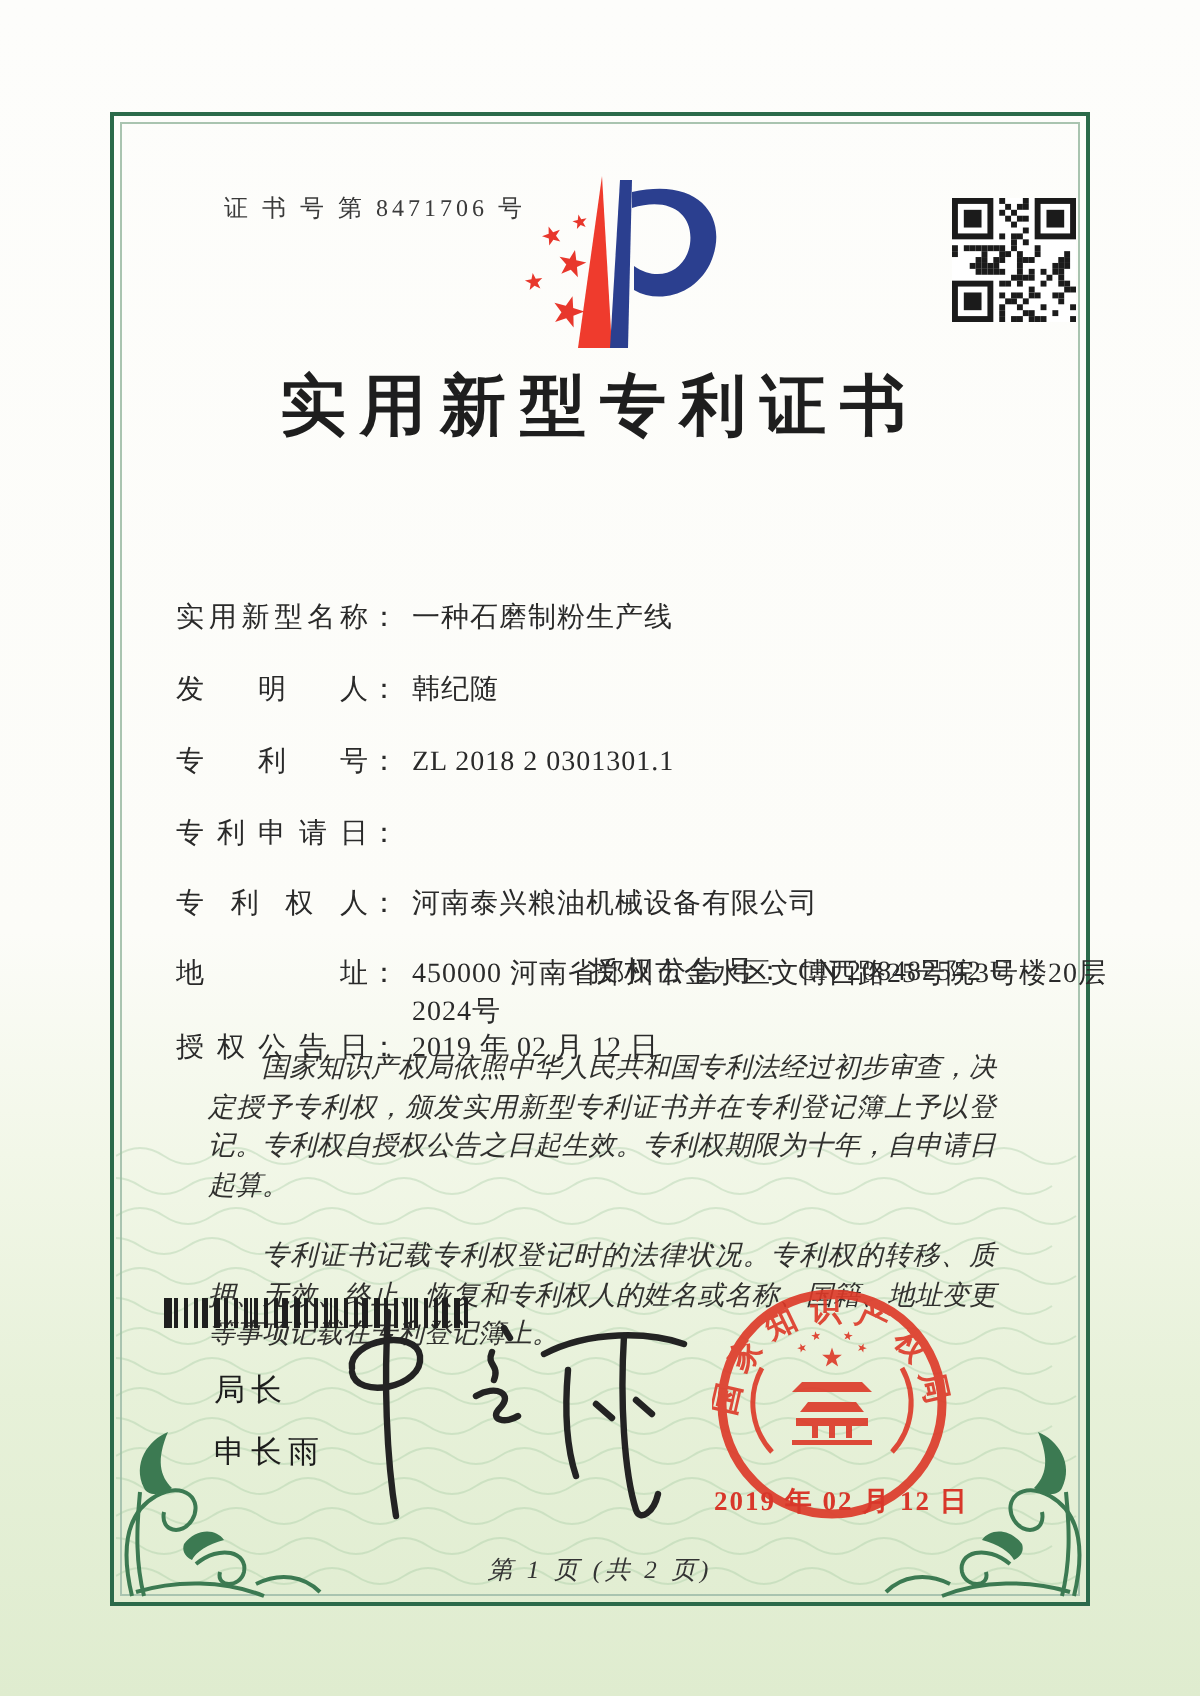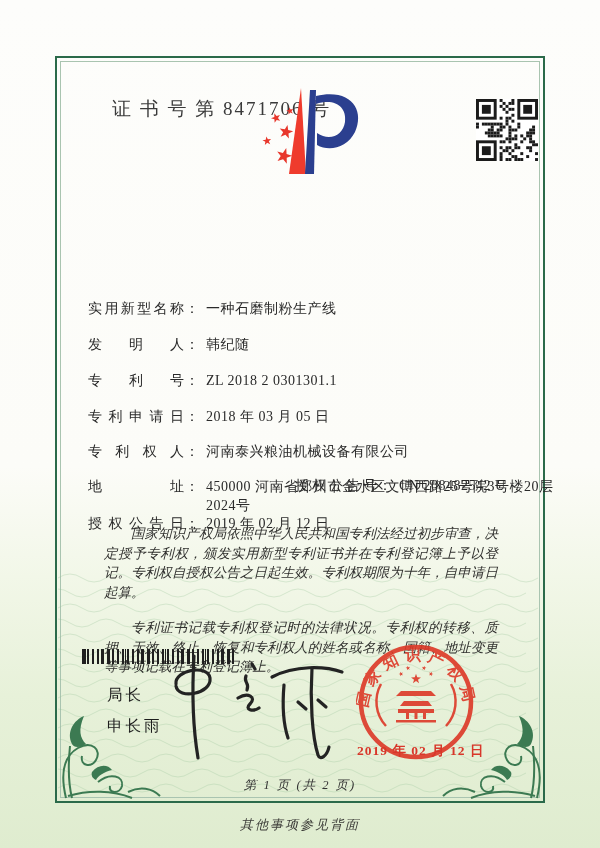--- a/index.html
+++ b/index.html
@@ -1,21 +1,21 @@
 <!DOCTYPE html>
 <html><head>
 <meta charset="utf-8">
 <style>
   html,body{margin:0;padding:0;}
   body{width:600px;height:848px;font-family:"Liberation Serif","DejaVu Serif",serif;}
   .page{position:relative;width:600px;height:848px;overflow:hidden;
     background:linear-gradient(180deg,#fdfdfb 0%,#fcfcf8 55%,#f2f7e8 68%,#e7f1d9 82%,#dfeccf 100%);}
   .frame{position:absolute;left:55px;top:56px;width:486px;height:743px;border:2px solid #2b6a4a;}
   .frame-inner{position:absolute;left:3px;top:3px;right:3px;bottom:3px;border:1px solid #a9c4b0;}
-  .cert-no{position:absolute;left:112px;top:96px;font-size:19px;letter-spacing:2px;color:#3a3a3a;}
+  .cert-no{position:absolute;left:112px;top:96px;font-size:12px;letter-spacing:2px;color:#3a3a3a;}
   .logo{position:absolute;left:253px;top:84px;}
   .qr{position:absolute;left:476px;top:99px;}
   .title{position:absolute;left:55px;top:181px;width:490px;text-align:center;
     font-size:33px;font-weight:700;letter-spacing:7px;color:#1e1e1e;}
   .row{position:absolute;left:88px;display:flex;align-items:baseline;font-size:14px;color:#2a2a2a;}
   .lbl{display:inline-block;width:96px;text-align:justify;text-align-last:justify;margin-top:38px;}
   .colon{margin:0 7px 0 1px;}
   .val{letter-spacing:.5px;text-align:center;}
   .val-wrap{width:372px;line-height:19px;letter-spacing:.5px;}
   .row2{position:absolute;left:295px;display:flex;align-items:baseline;font-size:14px;color:#2a2a2a;}
@@ -198,40 +198,40 @@
       <rect x="1" y="1" width="5" height="5" fill="#fff"></rect>
       <rect x="2" y="2" width="3" height="3" fill="#1b1b1b"></rect>
       <rect x="14" y="0" width="7" height="7" fill="#1b1b1b"></rect>
       <rect x="15" y="1" width="5" height="5" fill="#fff"></rect>
       <rect x="16" y="2" width="3" height="3" fill="#1b1b1b"></rect>
       <rect x="0" y="14" width="7" height="7" fill="#1b1b1b"></rect>
       <rect x="1" y="15" width="5" height="5" fill="#fff"></rect>
       <rect x="2" y="16" width="3" height="3" fill="#1b1b1b"></rect>
     </svg>
 
+  <div class="title">实用新型专利证书</div>
 
   <div class="row" style="top:262px">
     <span class="lbl">实用新型名称</span>
     <span class="colon">：</span>
     <span class="val">一种石磨制粉生产线</span>
   </div>
   <div class="row" style="top:298px">
     <span class="lbl">发明人</span>
     <span class="colon">：</span>
     <span class="val">韩纪随</span>
   </div>
   <div class="row" style="top:334px">
     <span class="lbl">专利号</span>
     <span class="colon">：</span>
     <span class="val">ZL 2018 2 0301301.1</span>
   </div>
   <div class="row" style="top:370px">
     <span class="lbl">专利申请日</span>
     <span class="colon">：</span>
-    <span class="val">2018 年 03 月 05 日</span>
   </div>
   <div class="row" style="top:405px">
     <span class="lbl">专利权人</span>
     <span class="colon">：</span>
     <span class="val">河南泰兴粮油机械设备有限公司</span>
   </div>
   <div class="row" style="top:440px">
     <span class="lbl">地址</span>
     <span class="colon">：</span>
     <span class="val-wrap">450000 河南省郑州市金水区文博西路25号院3号楼20层2024号</span>
@@ -322,15 +322,14 @@
       <path d="M12,58 C10,78 10,94 14,110"></path>
       <path d="M70,104 C82,98 94,100 102,108"></path>
     </g>
     <g fill="#3c7a52">
       <path d="M14,56 C8,44 16,32 26,28 C20,42 22,50 28,56 C22,60 16,60 14,56 Z"></path>
       <path d="M34,84 C40,76 50,76 54,82 C46,84 40,88 38,92 C34,90 33,87 34,84 Z"></path>
     </g>
   </svg>
 
   <div class="page-no">第 1 页 (共 2 页)</div>
-  <div class="back-note">其他事项参见背面</div>
 
 </div>
 
 </body></html>

